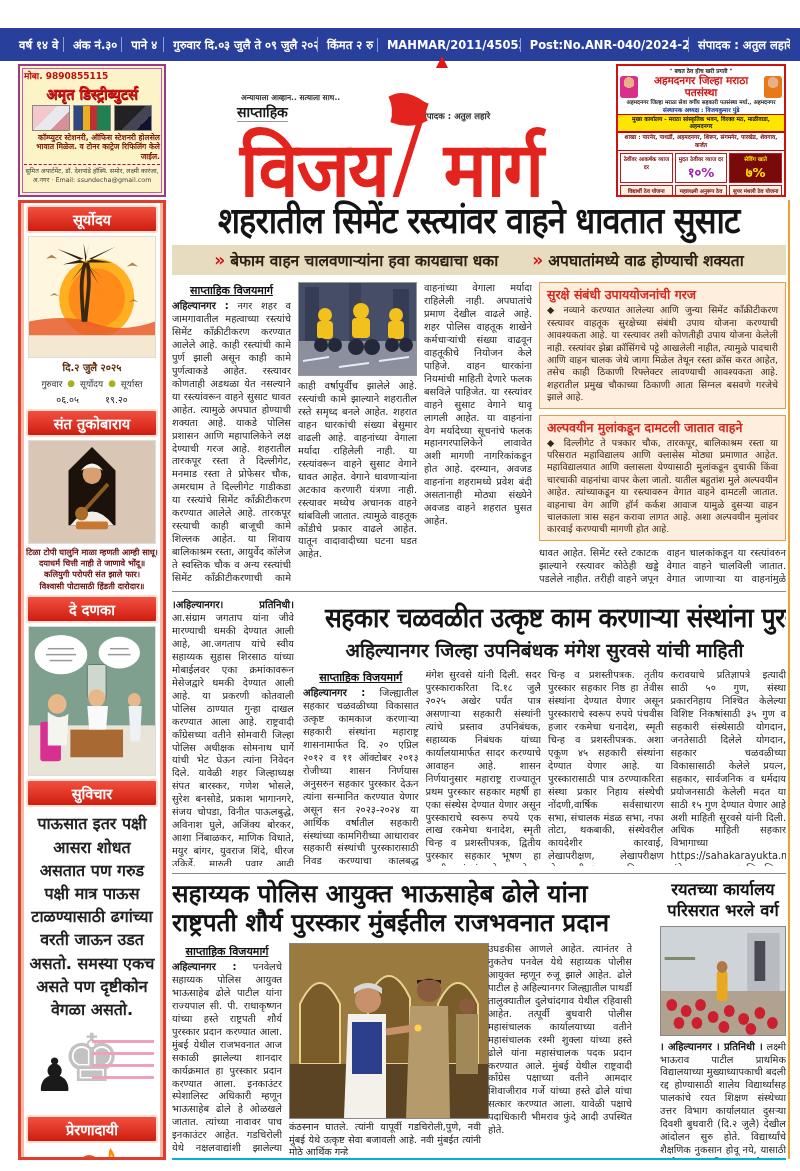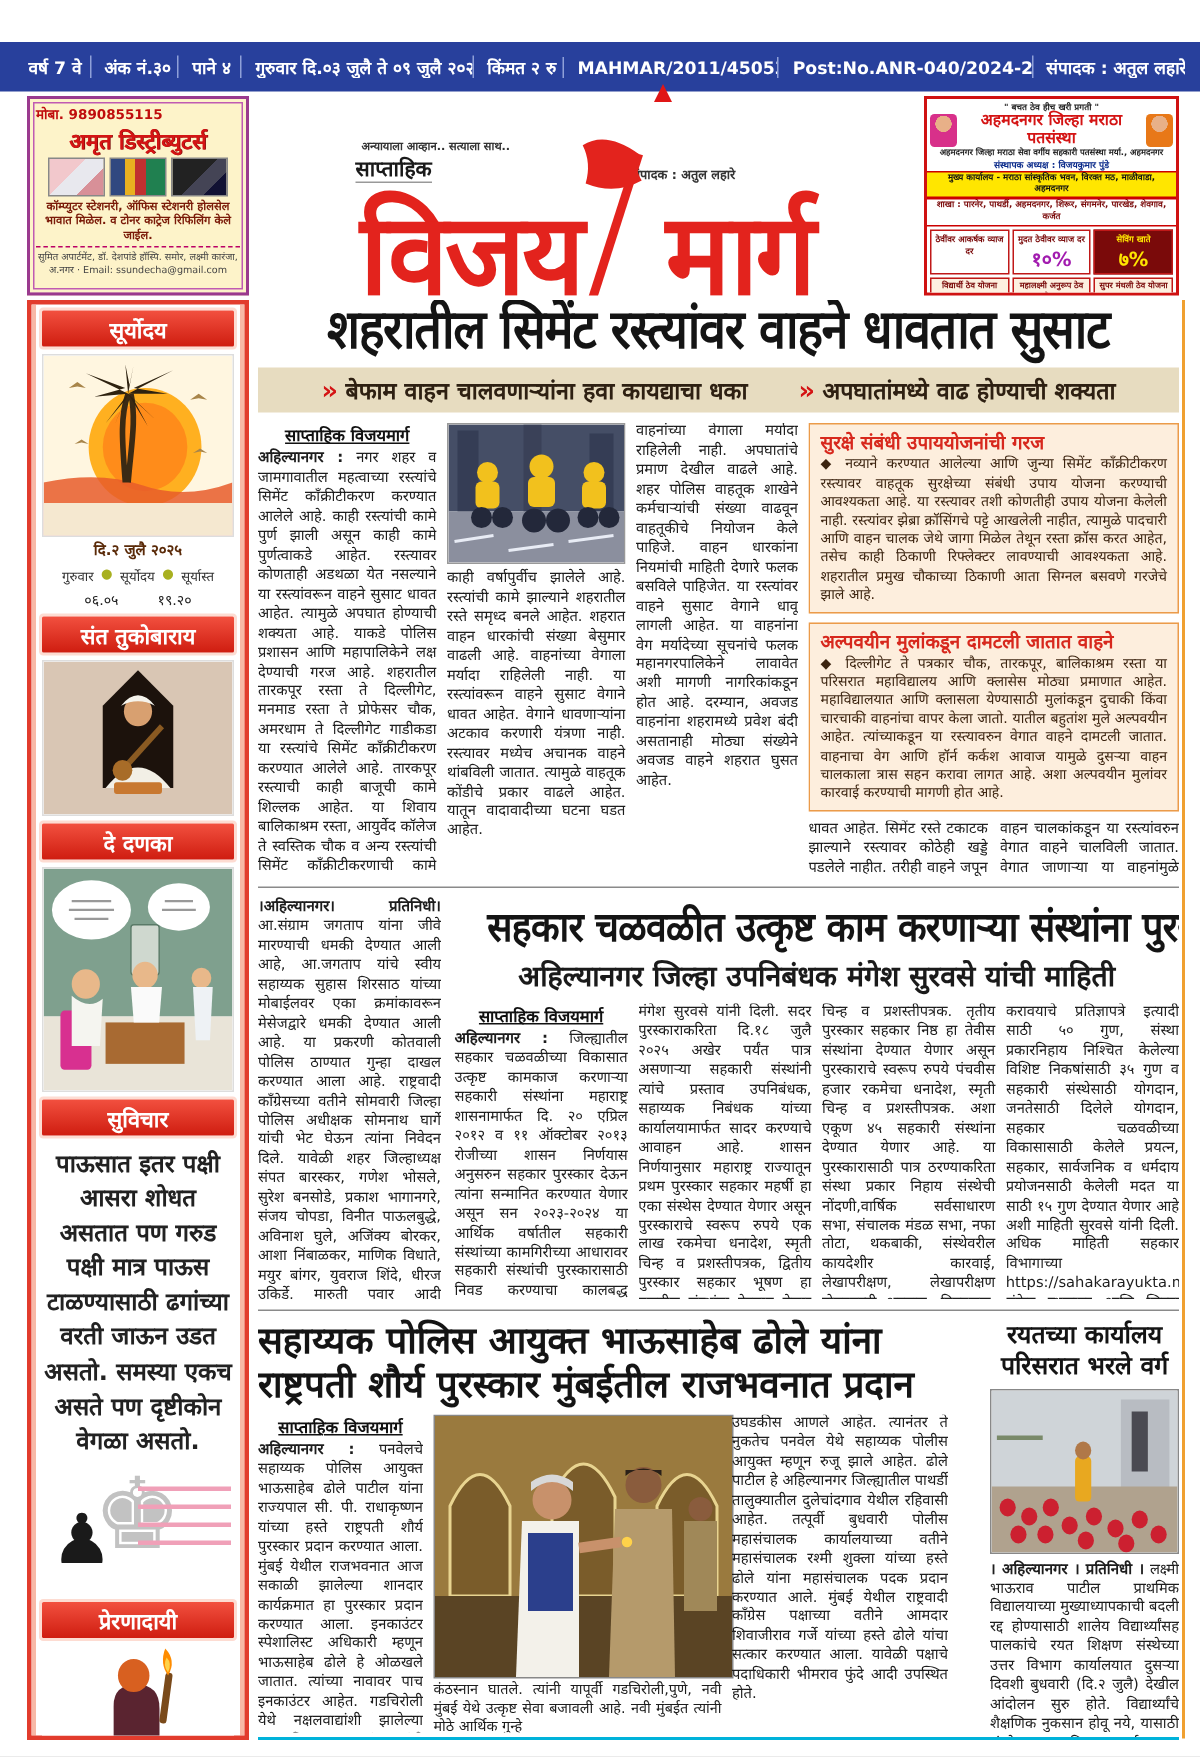--- a/index.html
+++ b/index.html
@@ -24,21 +24,21 @@
   .left-ad { width:148px; border:2px solid #9a3a8e; background:#fdf3c9; padding:3px 4px; overflow:hidden;
     box-shadow:inset 0 0 0 2px #fdf3c9, inset 0 0 0 3px #c05ab2; }
   .left-ad .phone { color:#c00d0d; font-size:9px; font-weight:bold; }
   .left-ad .adname { color:#d41414; font-size:14.5px; font-weight:bold; text-align:center; margin:1px 0 2px;
     text-shadow:0.5px 0.5px 0 #7a0a0a; }
   .prod-row { display:flex; gap:3px; justify-content:center; margin:2px 0; }
   .prod { width:38px; height:26px; border:1px solid #888; }
   .prod.p1 { background:linear-gradient(135deg,#f2c8cc 0 40%,#e8e8ee 40% 70%,#d89098 70%); }
   .prod.p2 { background:linear-gradient(90deg,#304880 0 25%,#e8b020 25% 45%,#c03030 45% 65%,#208050 65%); }
   .prod.p3 { background:linear-gradient(135deg,#222 0 50%,#445 50% 75%,#113 75%); }
-  .left-ad .addesc { color:#7a1a08; font-size:7.6px; font-weight:bold; text-align:center; line-height:1.25; }
+  .left-ad .addesc { color:#7a1a08; font-size:7.6px; font-weight:bold; text-align:right; line-height:1.25; }
   .left-ad .adaddr { color:#444; font-size:6.4px; text-align:center; margin-top:3px; border-top:1px dashed #b06; padding-top:2px; line-height:1.3;}
   
   .masthead { flex:1; position:relative; overflow:hidden; }
   .mh-tagline { position:absolute; left:70px; top:28px; font-size:7.5px; font-weight:bold; color:#333; }
   .mh-weekly { position:absolute; left:66px; top:38px; font-size:14px; font-weight:bold; color:#1a1a1a; border-bottom:1px solid #999; }
   .mh-editor { position:absolute; left:250px; top:46px; font-size:8.5px; font-weight:bold; color:#333; }
   .mh-title { position:absolute; left:0; right:0; bottom:-4px; display:flex; justify-content:center; align-items:flex-end; }
   .mh-word { font-size:72px; font-weight:bold; color:#e3231d; line-height:0.85; letter-spacing:-2px;
     transform:scaleY(1.05); }
   .mh-flag { width:64px; height:120px; margin:0 -4px -2px; position:relative; z-index:2; }
@@ -134,21 +134,21 @@
   .rayat-title { text-align:center; font-size:16.5px; font-weight:bold; color:#141414; line-height:1.25; }
   .rayat-photo { width:100%; height:110px; border:1px solid #888; margin:4px 0; }
   svg { display:block; }
 </style>
 </head>
 <body>
 
 <div class="page">
 
   <div class="topbar">
-    <span>वर्ष 7 वे</span>
+    <span>वर्ष १४ वे</span>
     <span>अंक नं.३०</span>
     <span>पाने ४</span>
     <span>गुरुवार दि.०३ जुलै ते ०९ जुलै २०२५</span>
     <span>किंमत २ रु</span>
     <span>MAHMAR/2011/45053</span>
     <span>Post:No.ANR-040/2024-26</span>
     <span>संपादक : अतुल लहारे</span>
   </div>
   <div class="red-arrow"></div>
 
@@ -256,20 +256,26 @@
       <svg viewBox="0 0 134 104" width="100%" height="100%" preserveAspectRatio="none">
         <rect width="134" height="104" fill="#d9c6b4"></rect>
         <path d="M67,6 L92,30 L92,86 L42,86 L42,30 Z" fill="#1c120c"></path>
         <circle cx="67" cy="34" r="10" fill="#d8a070"></circle>
         <path d="M55,30 Q67,16 79,30 Q67,24 55,30" fill="#f5f3ec"></path>
         <path d="M44,86 Q67,58 90,86 Z" fill="#f2efe6"></path>
         <rect x="50" y="82" width="34" height="8" rx="2" fill="#c87830"></rect>
         <line x1="52" y1="78" x2="84" y2="44" stroke="#8a5a22" stroke-width="4"></line>
         <circle cx="56" cy="74" r="7" fill="#a86c28"></circle>
       </svg>
+    </div>
+    <div class="verse">
+      <div>टिळा टोपी घालुनि माळा म्हणती आम्ही साधू।</div>
+      <div>दयाधर्म चित्ती नाही ते जाणावे भोंदू॥</div>
+      <div>कलियुगी परोपरी संत झाले फार।</div>
+      <div>विश्वासी पोटासाठी हिंडती दारोदार॥</div>
     </div>
 
     <div class="sec-head">दे दणका</div>
     <div class="sb-img" style="height:150px">
       <svg viewBox="0 0 134 150" width="100%" height="100%" preserveAspectRatio="none">
         <rect width="134" height="100" fill="#7fa08e"></rect>
         <rect y="100" width="134" height="50" fill="#e9e4d8"></rect>
         <rect x="62" y="38" width="20" height="34" rx="2" fill="#cfd8cf" stroke="#5a7a68"></rect>
         <ellipse cx="34" cy="28" rx="28" ry="20" fill="#fff"></ellipse>
         <ellipse cx="96" cy="26" rx="22" ry="16" fill="#fff"></ellipse>

